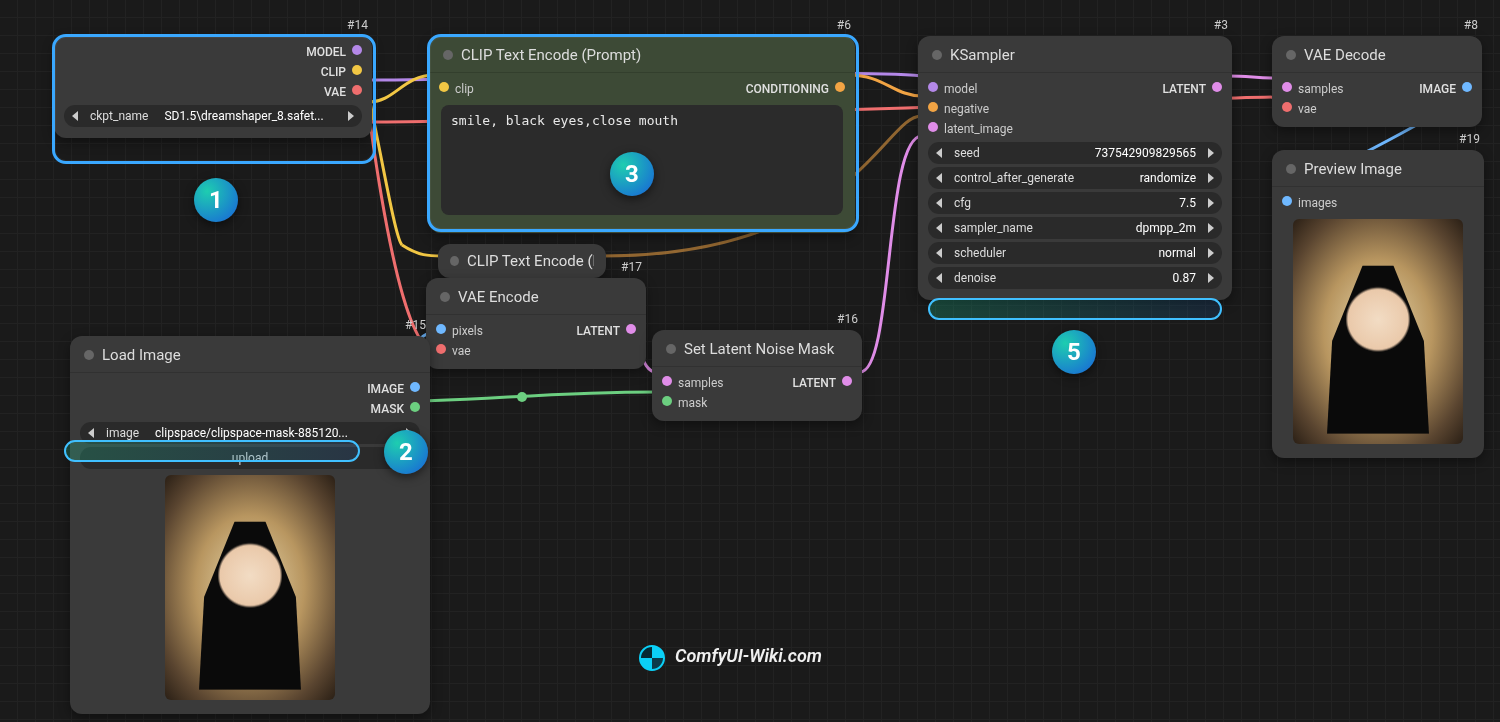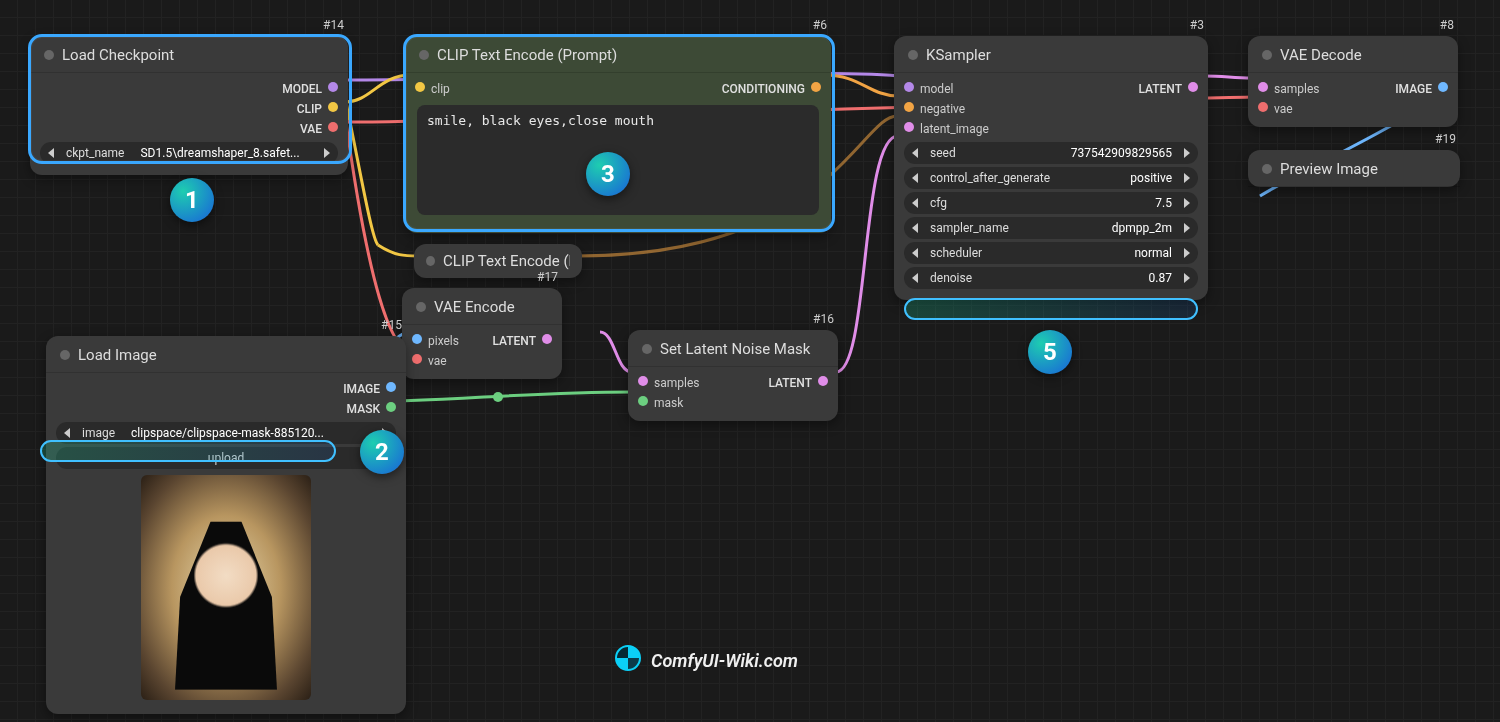--- a/index.html
+++ b/index.html
@@ -10,21 +10,21 @@
   background-image:
     linear-gradient(#222 1px, transparent 1px),
     linear-gradient(90deg, #222 1px, transparent 1px);
   background-size: 18px 18px;
   background-position: -1px -1px;
   font-family: -apple-system, BlinkMacSystemFont, 'Segoe UI', Roboto, sans-serif;
   color: #ccc;
   position: relative;
   overflow: hidden;
 }
-.canvas { position: absolute; inset: 0; }
+.canvas { position: absolute; inset: 0; margin-left: 24px; }
 svg.wires { position:absolute; inset:0; width:1500px; height:722px; pointer-events:none; }
 
 .node {
   position: absolute;
   background: #3a3a3a;
   border-radius: 12px;
   box-shadow: 0 4px 12px rgba(0,0,0,.4);
 }
 .node.green { background: #3d4a36; }
 .node-tag {
@@ -134,21 +134,21 @@
   transform:translate(-50%,-50%);
   background:
     radial-gradient(circle at 50% 32%, #f2dcc4 0%, #eac9aa 24%, rgba(0,0,0,0) 26%),
     linear-gradient(#0a0a0a,#0a0a0a);
   clip-path: polygon(35% 0, 65% 0, 95% 45%, 100% 100%, 0 100%, 5% 45%);
 }
 
 .watermark {
   position:absolute;
   left: 615px; top: 645px;
-  display:flex; align-items:flex-end; gap:10px;
+  display:flex; align-items:flex-start; gap:10px;
   color:#f0f0f0;
   font-style: italic;
   font-weight: 600;
   font-size: 18px;
 }
 .watermark .logo {
   width:26px;height:26px;border-radius:50%;
   background: conic-gradient(#0bd0f7 0 90deg,#0b3b4a 90deg 180deg,#0bd0f7 180deg 270deg,#052a33 270deg);
   border:2px solid #0bd0f7;
 }
@@ -193,24 +193,20 @@
 
   <path d="M836,372 C870,372 860,136 898,136" stroke="#e08de8" stroke-width="3" fill="none"></path>
 
   <path d="M1204,76 C1225,76 1232,78 1252,78" stroke="#e08de8" stroke-width="3" fill="none"></path>
 
   <path d="M1448,78 C1460,100 1300,170 1260,196" stroke="#6fb8ff" stroke-width="3" fill="none"></path>
 </svg>
 
 <div class="node" style="left:30px; top:36px; width:318px;">
   <div class="node-tag">#14</div>
-  <div class="node-header">
-    <span class="dot"></span>
-    <span>Load Checkpoint</span>
-  </div>
   <div class="node-body">
     <div class="port-row">
           <span></span>
           <span class="port-right">
             <span class="port-dot c-model"></span>
             <span class="port-label out">MODEL</span>
           </span>
         </div>
     <div class="port-row">
           <span></span>
@@ -264,21 +260,21 @@
       <span>3</span>
     </div>
 
 <div class="node" style="left:414px; top:244px; width:168px;">
   <div class="node-header" style="border:none;padding:8px 12px;">
     <span class="dot"></span>
     <span style="white-space:nowrap;overflow:hidden">CLIP Text Encode (Pr</span>
   </div>
 </div>
 
-<div class="node" style="left:402px; top:288px; width:160px;">
+<div class="node" style="left:402px; top:278px; width:220px;">
   <div class="node-tag">#17</div>
   <div class="node-header">
     <span class="dot"></span>
     <span>VAE Encode</span>
   </div>
   <div class="node-body">
     <div class="port-row">
       <span class="port-left">
             <span class="port-dot c-image"></span>
             <span class="port-label">pixels</span>
@@ -391,21 +387,21 @@
 
     <div class="param">
           <span class="caret l"></span>
           <span class="pname">seed</span>
           <span class="pval">737542909829565</span>
           <span class="caret r"></span>
         </div>
     <div class="param">
           <span class="caret l"></span>
           <span class="pname">control_after_generate</span>
-          <span class="pval">positive</span>
+          <span class="pval">randomize</span>
           <span class="caret r"></span>
         </div>
     <div class="param">
           <span class="caret l"></span>
           <span class="pname">cfg</span>
           <span class="pval">7.5</span>
           <span class="caret r"></span>
         </div>
     <div class="param">
           <span class="caret l"></span>
@@ -457,20 +453,29 @@
     </div>
   </div>
 </div>
 
 <div class="node" style="left:1248px; top:150px; width:212px;">
   <div class="node-tag">#19</div>
   <div class="node-header">
     <span class="dot"></span>
     <span>Preview Image</span>
   </div>
+  <div class="node-body">
+    <div class="port-row">
+      <span class="port-left">
+            <span class="port-dot c-image"></span>
+            <span class="port-label">images</span>
+          </span>
+    </div>
+    <div class="thumb" style="width:170px;height:225px;"></div>
+  </div>
 </div>
 
 <div class="watermark">
   <span class="logo"></span>
   <span>ComfyUI-Wiki.com</span>
 </div>
 
 </div>
 
 </body></html>

